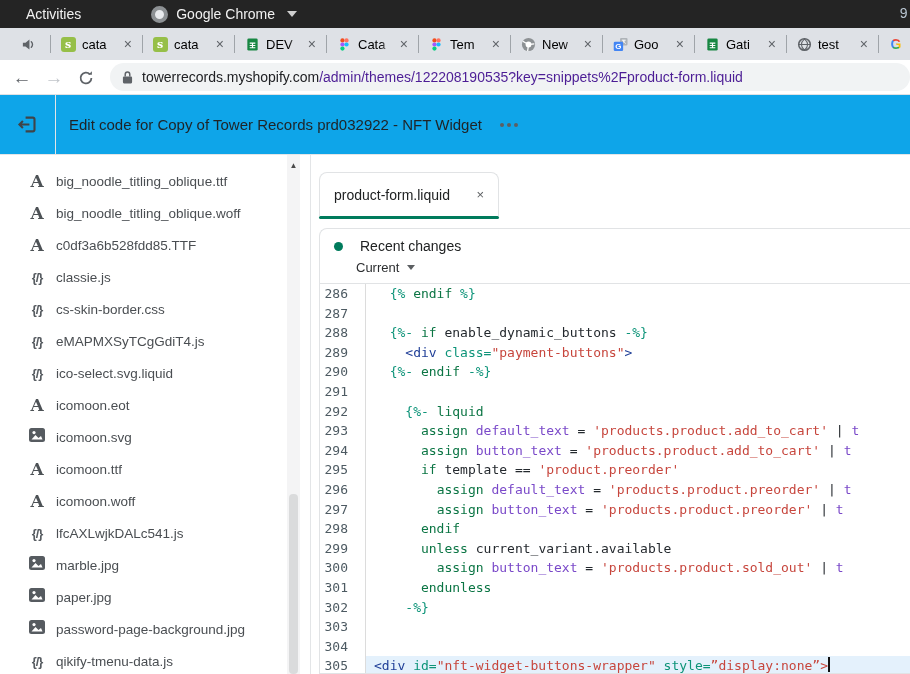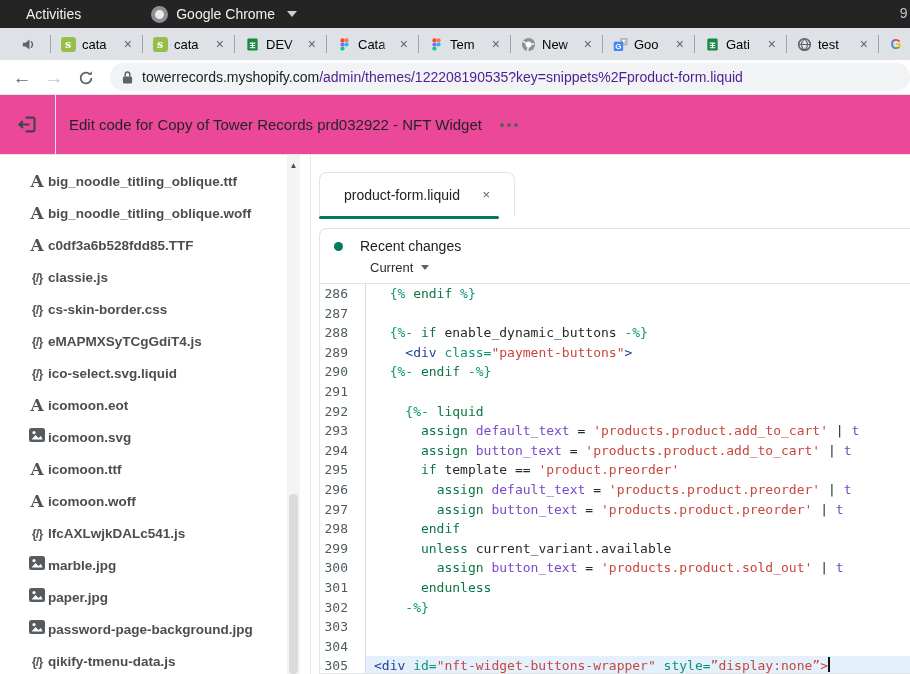--- a/index.html
+++ b/index.html
@@ -32,52 +32,52 @@
   .toolbar { height:35px; background:#fff; border-bottom:1px solid #dfe1e4; display:flex; align-items:center; }
   .nav-btn { font-size:19px; color:#5f6368; width:32px; text-align:center; cursor:pointer; line-height:1; }
   .nav-btn.disabled { color:#c0c4c9; }
   .nav-btn:first-child { margin-left:6px; }
   .url-pill { flex:1; height:28px; background:#f1f3f4; border-radius:14px; margin-left:8px; display:flex; align-items:center; padding:0 12px; overflow:hidden; }
   .url-text { font-size:14px; white-space:nowrap; margin-left:9px; }
   .url-domain { color:#202124; }
   .url-path { color:#4c1d95; }
 
   
-  .app-header { height:60px; background:#ec4899; border-bottom:1px solid #e3e5e7; display:flex; align-items:center; position:relative; }
+  .app-header { height:60px; background:#0ea5e9; border-bottom:1px solid #e3e5e7; display:flex; align-items:center; position:relative; }
   .exit-btn { width:56px; height:100%; display:flex; align-items:center; justify-content:center; border-right:1px solid #e3e5e7; cursor:pointer; }
   .page-title { font-size:15px; color:#1f2326; margin-left:13px; }
   .more-btn { display:flex; gap:3px; margin-left:14px; padding:6px 4px; cursor:pointer; }
   .more-btn i { width:4px; height:4px; border-radius:50%; background:#5c5f62; }
 
   
   .content { display:flex; height:519px; background:#fff; }
   .sidebar { width:311px; border-right:1px solid #e3e5e7; position:relative; overflow:hidden; }
   .file-list { margin-top:-22px; }
   .file-item { height:32px; display:flex; align-items:center; padding-left:26px; cursor:pointer; }
   .file-item .ficon { width:22px; text-align:center; color:#565b60; flex:0 0 22px; }
   .ficon.font-ic { font-family:"DejaVu Serif",serif; font-weight:bold; font-size:17px; color:#4d5256; }
   .ficon.code-ic { font-size:13px; font-weight:bold; color:#565b60; letter-spacing:-1px; }
-  .file-item .fname { font-size:13.5px; color:#4a4e52; white-space:nowrap;font-weight:bold; }
+  .file-item .fname { font-size:13.5px; color:#4a4e52; margin-left:8px; white-space:nowrap; }
   .side-scroll { position:absolute; top:0; right:10px; width:13px; height:100%; background:#f4f4f5; }
   .side-scroll .arrow { color:#4a4a4a; font-size:8px; text-align:center; padding-top:6px; }
   .side-scroll .thumb { position:absolute; bottom:0; left:2px; width:9px; height:180px; background:#dadbdc; border-radius:4px; }
 
   
   .editor { flex:1; padding-left:8px; display:flex; flex-direction:column; overflow:hidden; }
   .ed-tabrow { margin-top:17px; }
-  .ed-tab { width:196px; height:44px; background:#fff; border:1px solid #e1e3e5; border-bottom:none; border-radius:8px 8px 0 0; display:flex; align-items:center; padding:0 24px; cursor:pointer; }
+  .ed-tab { width:180px; height:44px; background:#fff; border:1px solid #e1e3e5; border-bottom:none; border-radius:8px 8px 0 0; display:flex; align-items:center; padding:0 14px; cursor:pointer; }
   .ed-tab .etlabel { font-size:14px; color:#202223; flex:1; }
   .ed-tab .etclose { font-size:13px; color:#5c5f62; cursor:pointer; }
   .ed-underline { width:180px; height:3px; background:#007b5c; border-radius:2px; }
   .ed-box { margin-top:9px; border:1px solid #e1e3e5; border-right:none; border-radius:8px 0 0 0; flex:1; display:flex; flex-direction:column; overflow:hidden; }
   .recent-hdr { padding:9px 14px 8px; }
   .recent-line { display:flex; align-items:center; gap:17px; }
   .green-dot { width:9px; height:9px; border-radius:50%; background:#007b5c; }
   .recent-label { font-size:14px; color:#202223; }
-  .version-row { display:flex; align-items:center; gap:8px; margin:6px 0 0 36px; cursor:pointer; }
+  .version-row { display:flex; align-items:center; gap:8px; margin:6px 0 0 22px; cursor:pointer; }
   .version-label { font-size:13px; color:#2c2e30; }
   .dd-caret { width:0; height:0; border-left:4.5px solid transparent; border-right:4.5px solid transparent; border-top:5.5px solid #5c5f62; }
   .code-area { border-top:1px solid #e1e3e5; flex:1; overflow:hidden; font-family:"DejaVu Sans Mono","Liberation Mono",monospace; font-size:13px; line-height:19.6px; }
   .code-row { display:flex; height:19.6px; }
   .gutter { width:46px; flex:0 0 46px; text-align:right; padding-right:17px; color:#4d5a62; border-right:1px solid #dcdcdc; }
   .code-text { flex:1; padding-left:8px; white-space:pre; overflow:hidden; color:#24292e; }
   .code-row.hl .code-text { background:#e4f1fc; }
   .seg-pl { color:#24292e; }
   .seg-d  { color:#0d9479; }
   .seg-k  { color:#0b7544; font-weight:normal; }

